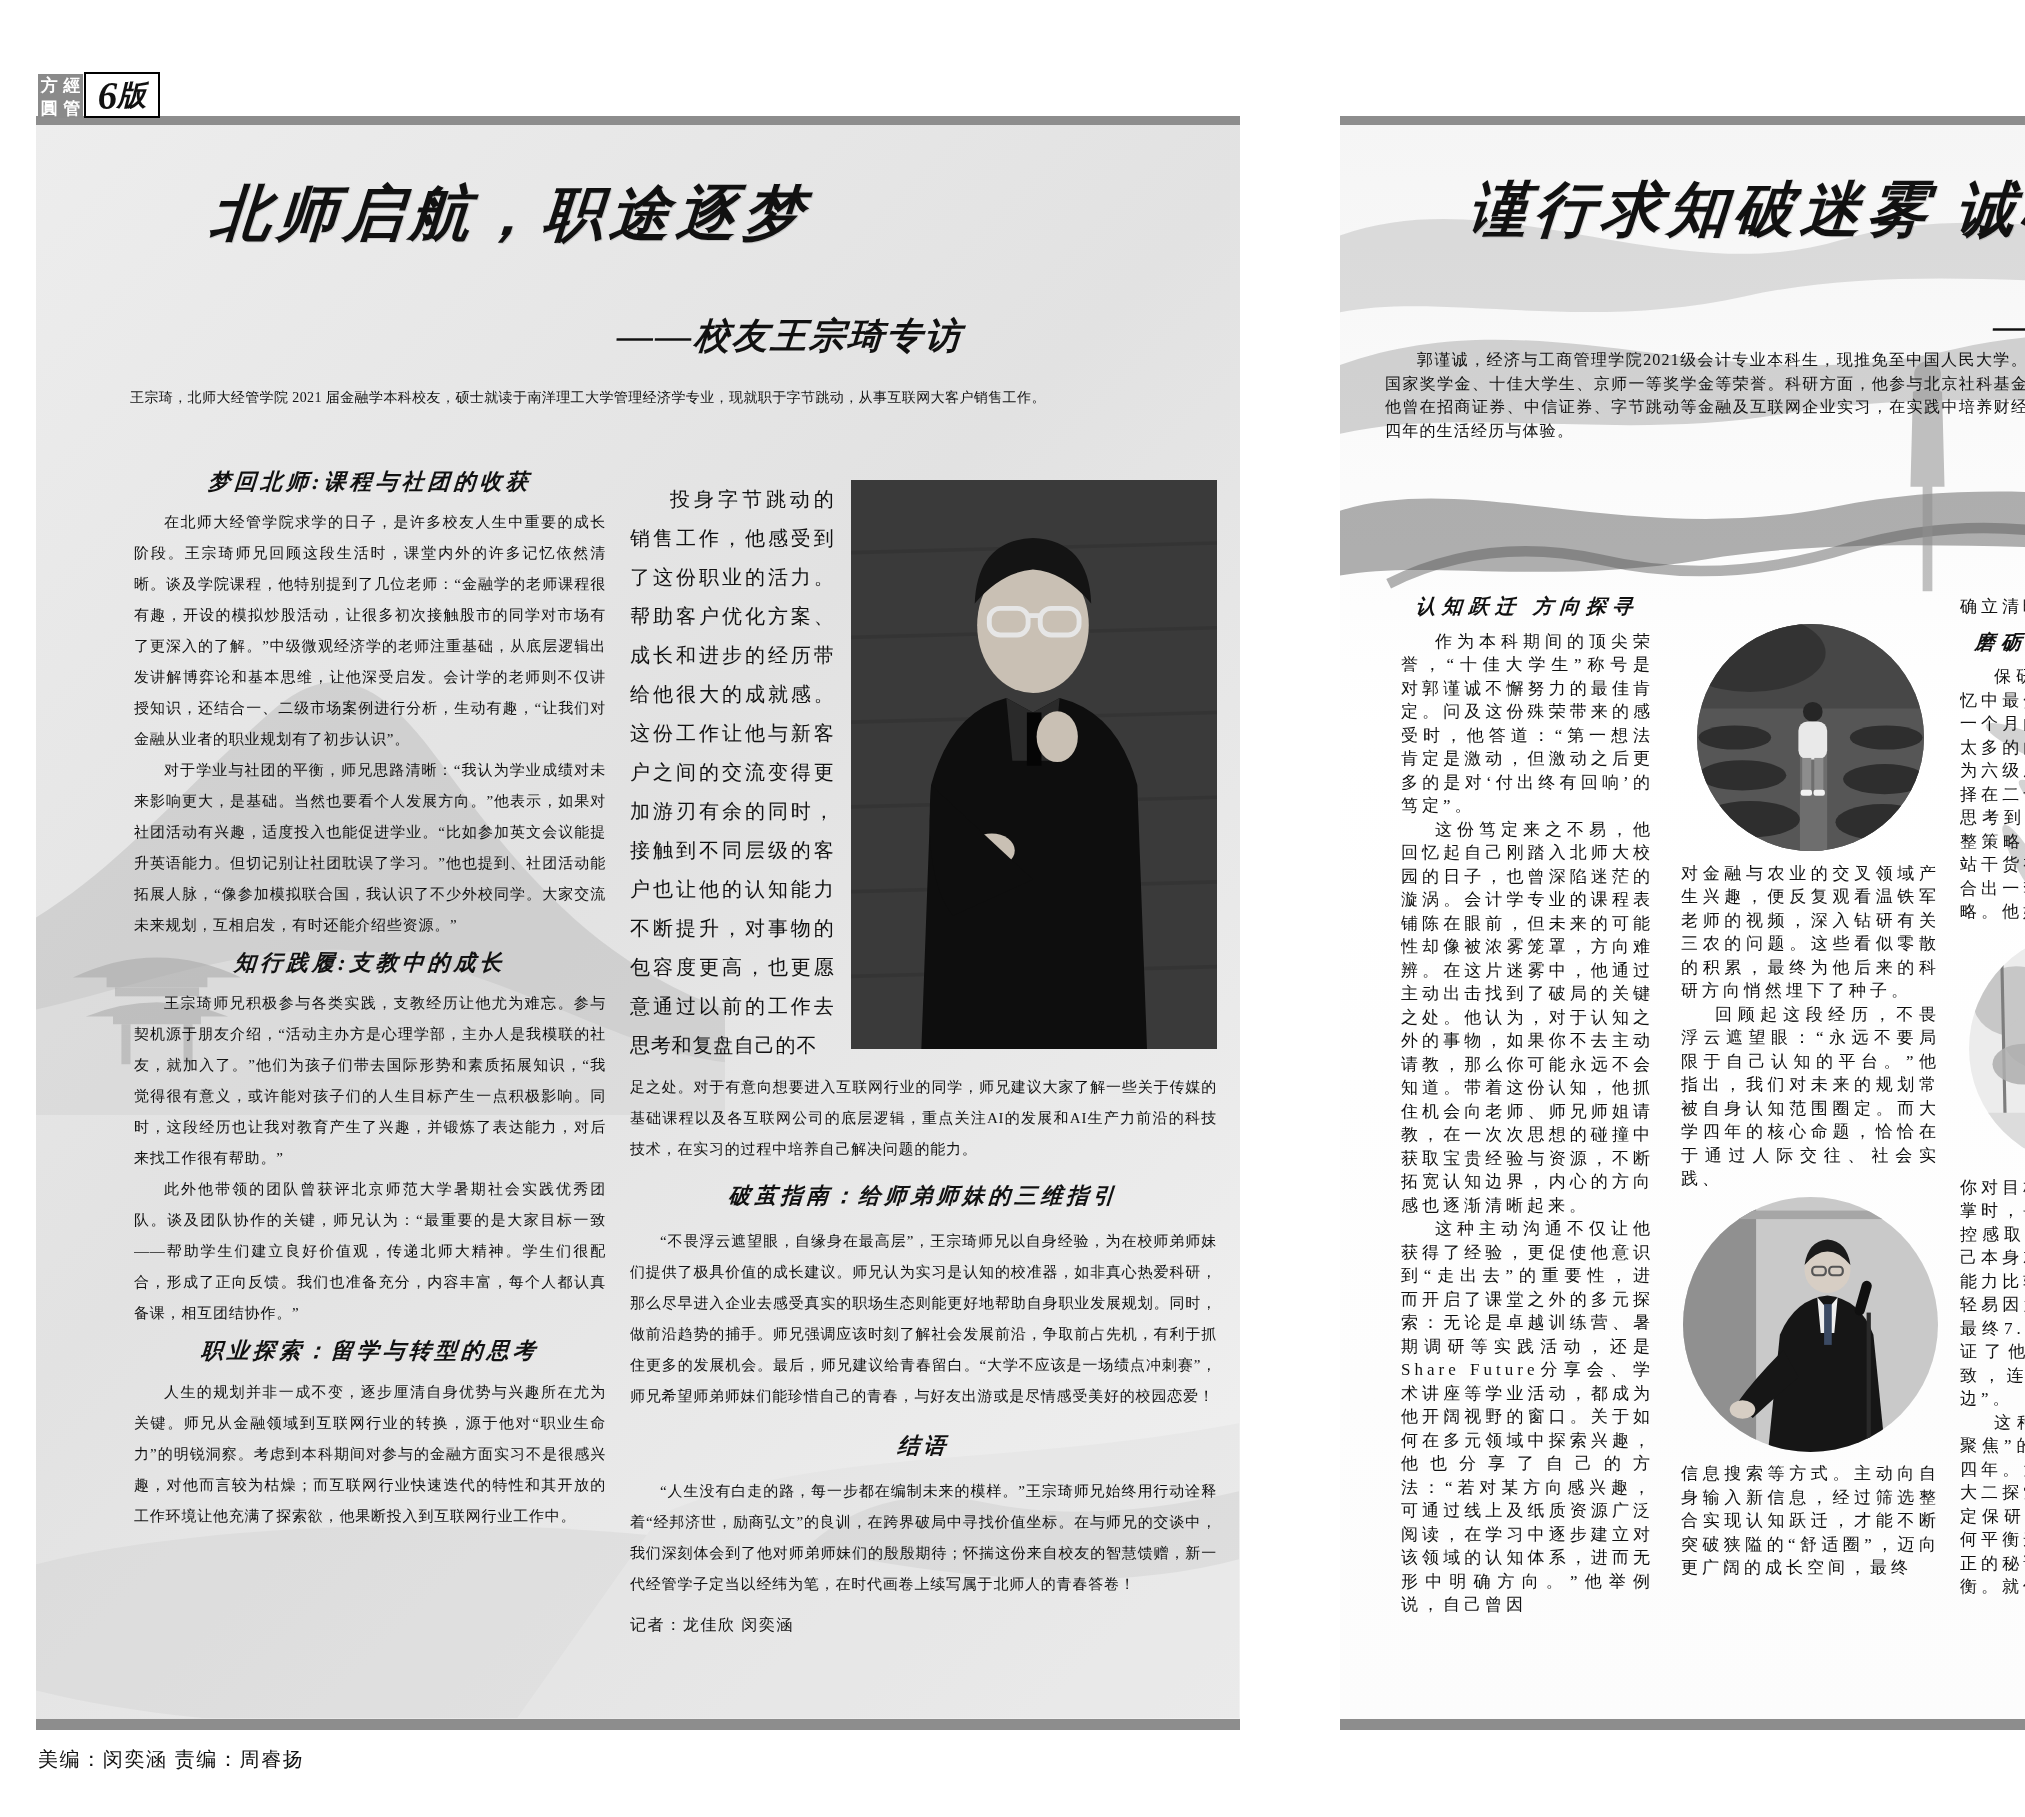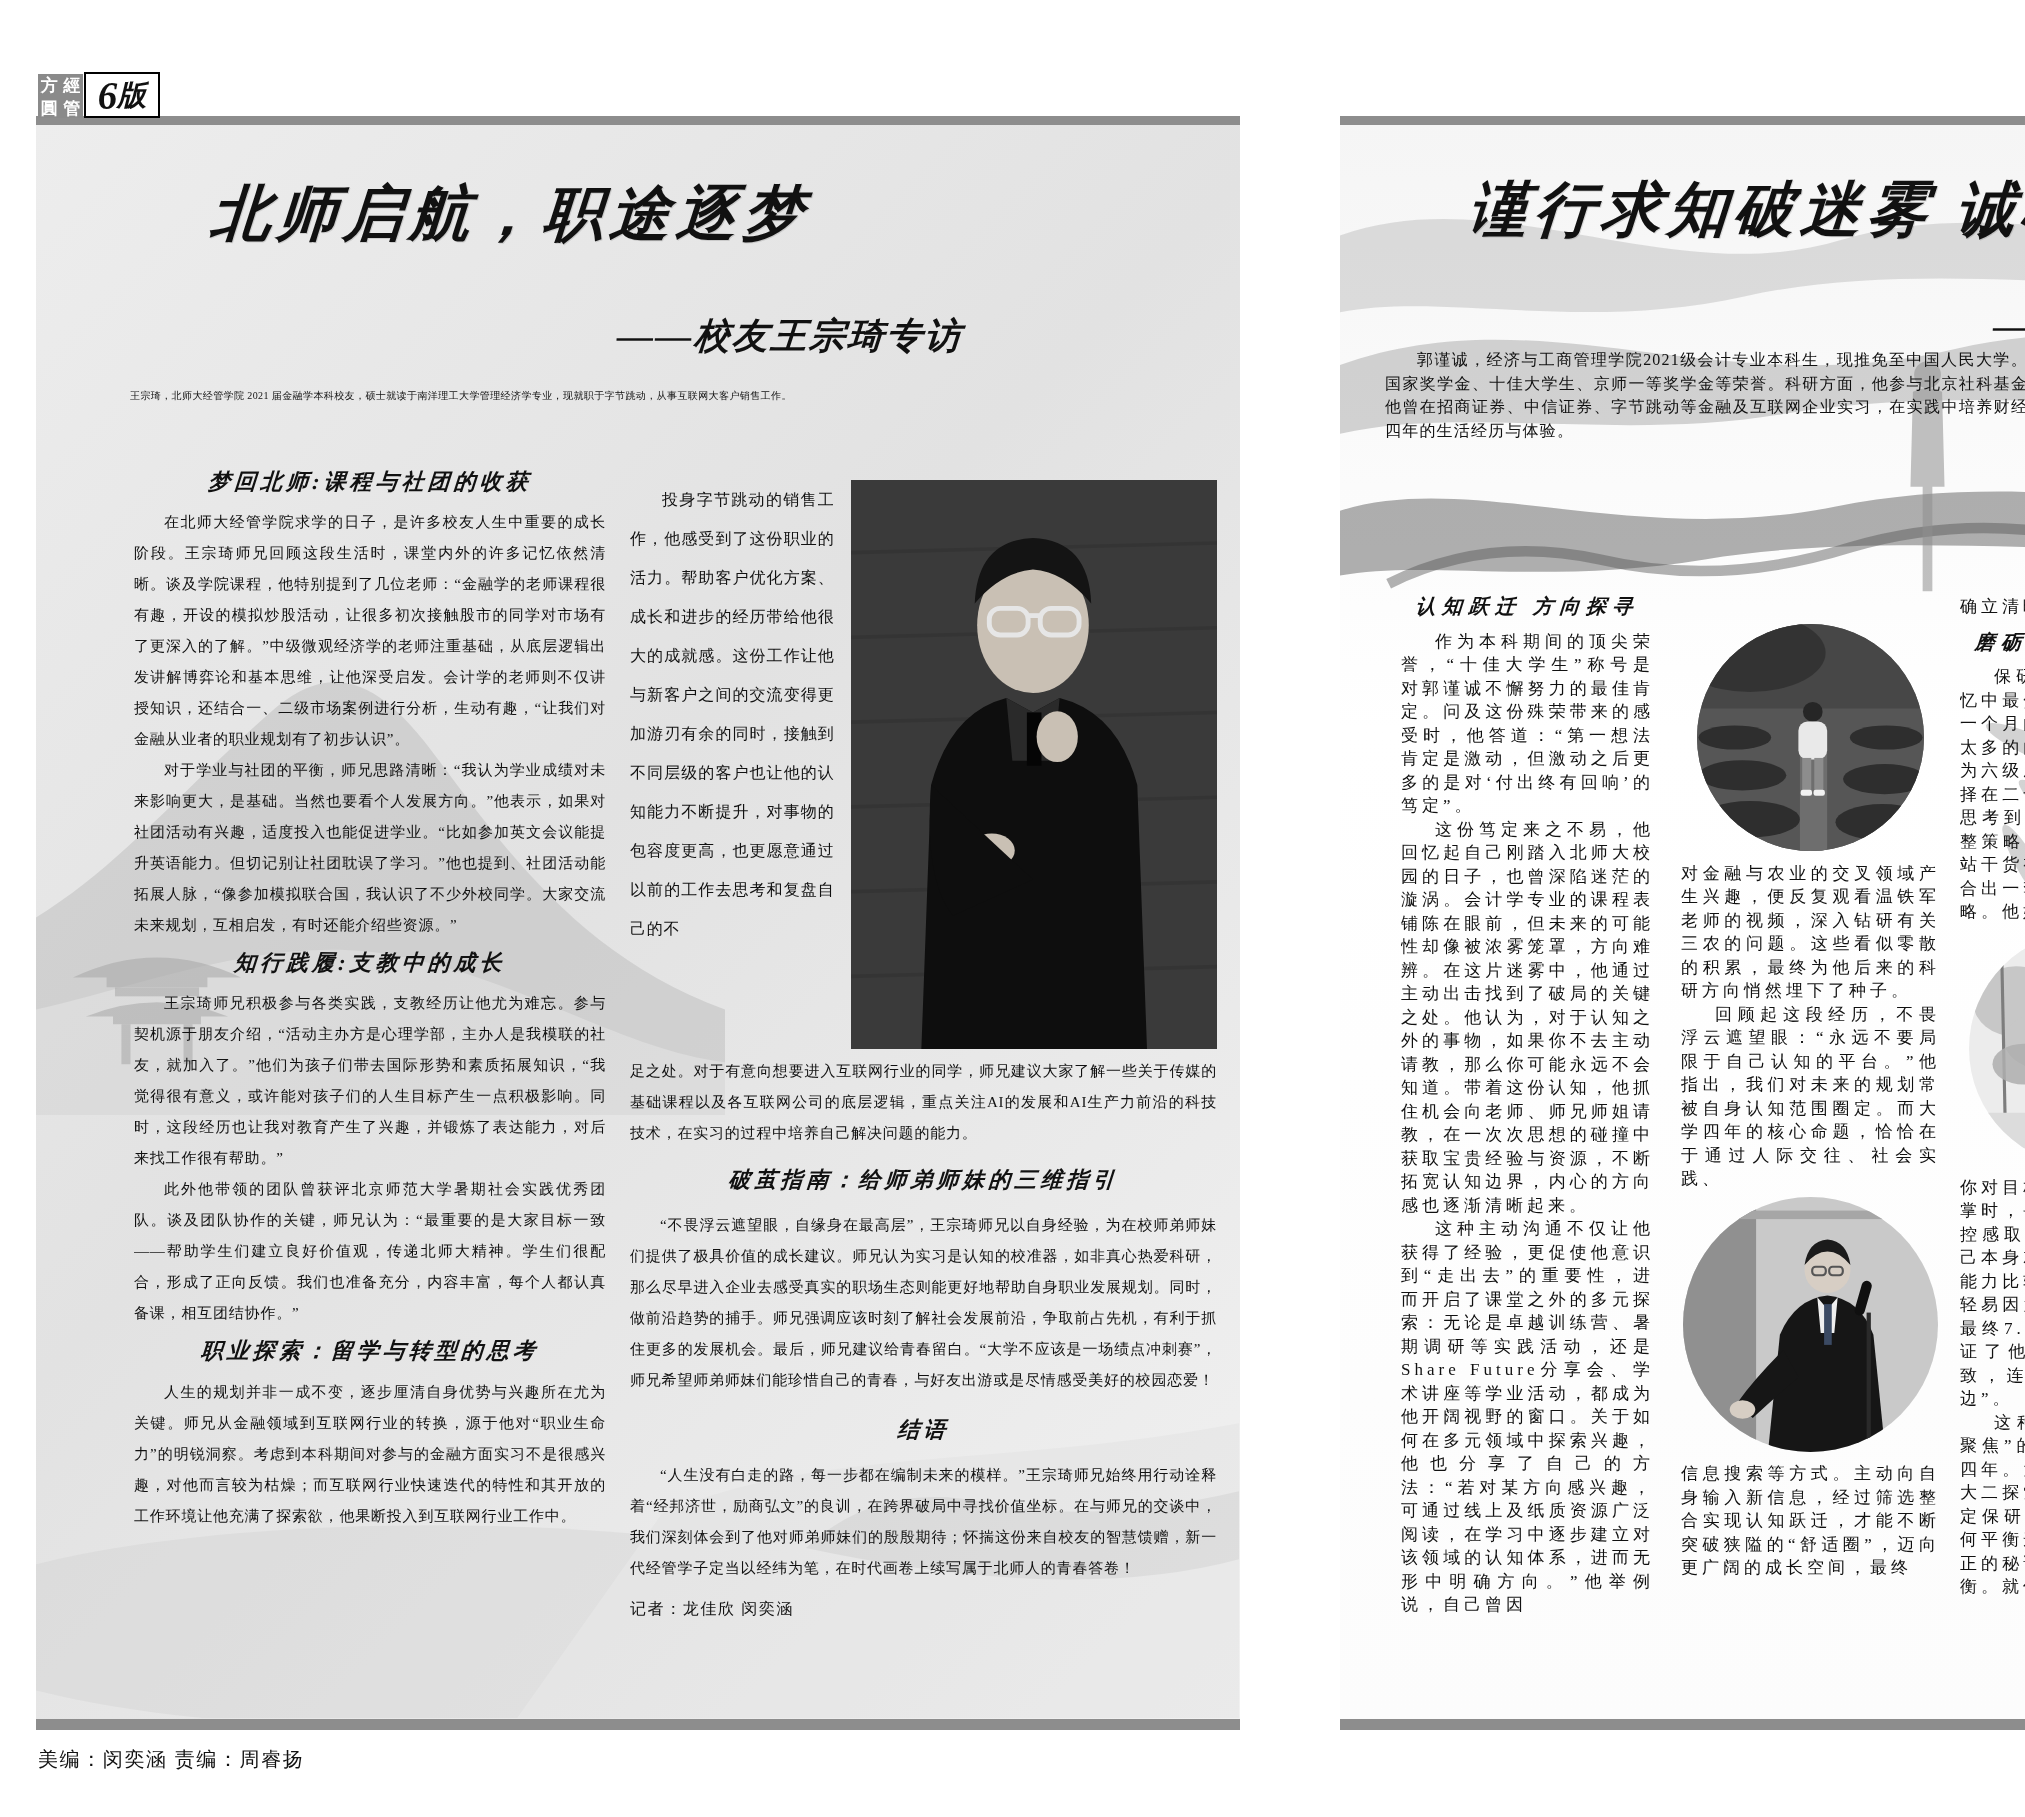--- a/index.html
+++ b/index.html
@@ -77,42 +77,42 @@
     <span>管</span>
   </div>
   <div class="banbox" style="left:84px;">
     <span class="num">6</span>
     <span class="suf">版</span>
   </div>
   <div class="graybar" style="left:36px;width:1204px;"></div>
 
   <div class="abs cal main-title" style="left:174px;top:174px;width:672px;">北师启航，职途逐梦</div>
   <div class="abs cal sub-title" style="left:559px;top:312px;width:462px;">——校友王宗琦专访</div>
-  <div class="abs intro" style="left:130px;top:389px;width:1094px;font-size:10px;letter-spacing:0.4px;">王宗琦，北师大经管学院 2021 届金融学本科校友，硕士就读于南洋理工大学管理经济学专业，现就职于字节跳动，从事互联网大客户销售工作。</div>
+  <div class="abs intro" style="left:130px;top:389px;width:1094px;font-size:14px;letter-spacing:0.4px;">王宗琦，北师大经管学院 2021 届金融学本科校友，硕士就读于南洋理工大学管理经济学专业，现就职于字节跳动，从事互联网大客户销售工作。</div>
 
   <div class="abs lp-body" style="left:134px;top:460px;width:472px;height:1239px;overflow:hidden;z-index:2;">
     <div>
       <div class="lp-heading">梦回北师:课程与社团的收获</div>
       <p class="ind">在北师大经管学院求学的日子，是许多校友人生中重要的成长阶段。王宗琦师兄回顾这段生活时，课堂内外的许多记忆依然清晰。谈及学院课程，他特别提到了几位老师：“金融学的老师课程很有趣，开设的模拟炒股活动，让很多初次接触股市的同学对市场有了更深入的了解。”中级微观经济学的老师注重基础，从底层逻辑出发讲解博弈论和基本思维，让他深受启发。会计学的老师则不仅讲授知识，还结合一、二级市场案例进行分析，生动有趣，“让我们对金融从业者的职业规划有了初步认识”。</p>
       <p class="ind">对于学业与社团的平衡，师兄思路清晰：“我认为学业成绩对未来影响更大，是基础。当然也要看个人发展方向。”他表示，如果对社团活动有兴趣，适度投入也能促进学业。“比如参加英文会议能提升英语能力。但切记别让社团耽误了学习。”他也提到、社团活动能拓展人脉，“像参加模拟联合国，我认识了不少外校同学。大家交流未来规划，互相启发，有时还能介绍些资源。”</p>
     </div>
     <div>
       <div class="lp-heading">知行践履:支教中的成长</div>
       <p class="ind">王宗琦师兄积极参与各类实践，支教经历让他尤为难忘。参与契机源于朋友介绍，“活动主办方是心理学部，主办人是我模联的社友，就加入了。”他们为孩子们带去国际形势和素质拓展知识，“我觉得很有意义，或许能对孩子们的人生目标产生一点积极影响。同时，这段经历也让我对教育产生了兴趣，并锻炼了表达能力，对后来找工作很有帮助。”</p>
       <p class="ind">此外他带领的团队曾获评北京师范大学暑期社会实践优秀团队。谈及团队协作的关键，师兄认为：“最重要的是大家目标一致——帮助学生们建立良好价值观，传递北师大精神。学生们很配合，形成了正向反馈。我们也准备充分，内容丰富，每个人都认真备课，相互团结协作。”</p>
     </div>
     <div>
       <div class="lp-heading">职业探索：留学与转型的思考</div>
       <p class="ind">人生的规划并非一成不变，逐步厘清自身优势与兴趣所在尤为关键。师兄从金融领域到互联网行业的转换，源于他对“职业生命力”的明锐洞察。考虑到本科期间对参与的金融方面实习不是很感兴趣，对他而言较为枯燥；而互联网行业快速迭代的特性和其开放的工作环境让他充满了探索欲，他果断投入到互联网行业工作中。</p>
     </div>
   </div>
 
   <div class="abs" style="left:630px;top:480px;width:587px;z-index:2;">
     <div style="display:flex;gap:16px;">
-      <div class="lp-body ind" style="width:205px;font-size:16px;line-height:39px;">投身字节跳动的销售工作，他感受到了这份职业的活力。帮助客户优化方案、成长和进步的经历带给他很大的成就感。这份工作让他与新客户之间的交流变得更加游刃有余的同时，接触到不同层级的客户也让他的认知能力不断提升，对事物的包容度更高，也更愿意通过以前的工作去思考和复盘自己的不</div>
+      <div class="lp-body ind" style="width:205px;font-size:20px;line-height:39px;">投身字节跳动的销售工作，他感受到了这份职业的活力。帮助客户优化方案、成长和进步的经历带给他很大的成就感。这份工作让他与新客户之间的交流变得更加游刃有余的同时，接触到不同层级的客户也让他的认知能力不断提升，对事物的包容度更高，也更愿意通过以前的工作去思考和复盘自己的不</div>
       <div class="photo" style="width:367px;height:569px;">
         <svg viewBox="0 0 302 470" preserveAspectRatio="none">
           <rect width="302" height="470" fill="#3a3a3a"></rect>
           <g opacity="0.25" stroke="#242424" stroke-width="3">
             <line x1="0" y1="60" x2="302" y2="52"></line>
               <line x1="0" y1="130" x2="302" y2="122"></line>
             <line x1="0" y1="200" x2="302" y2="192"></line>
               <line x1="0" y1="270" x2="302" y2="262"></line>
             <line x1="0" y1="340" x2="302" y2="332"></line>
               <line x1="0" y1="410" x2="302" y2="402"></line>

